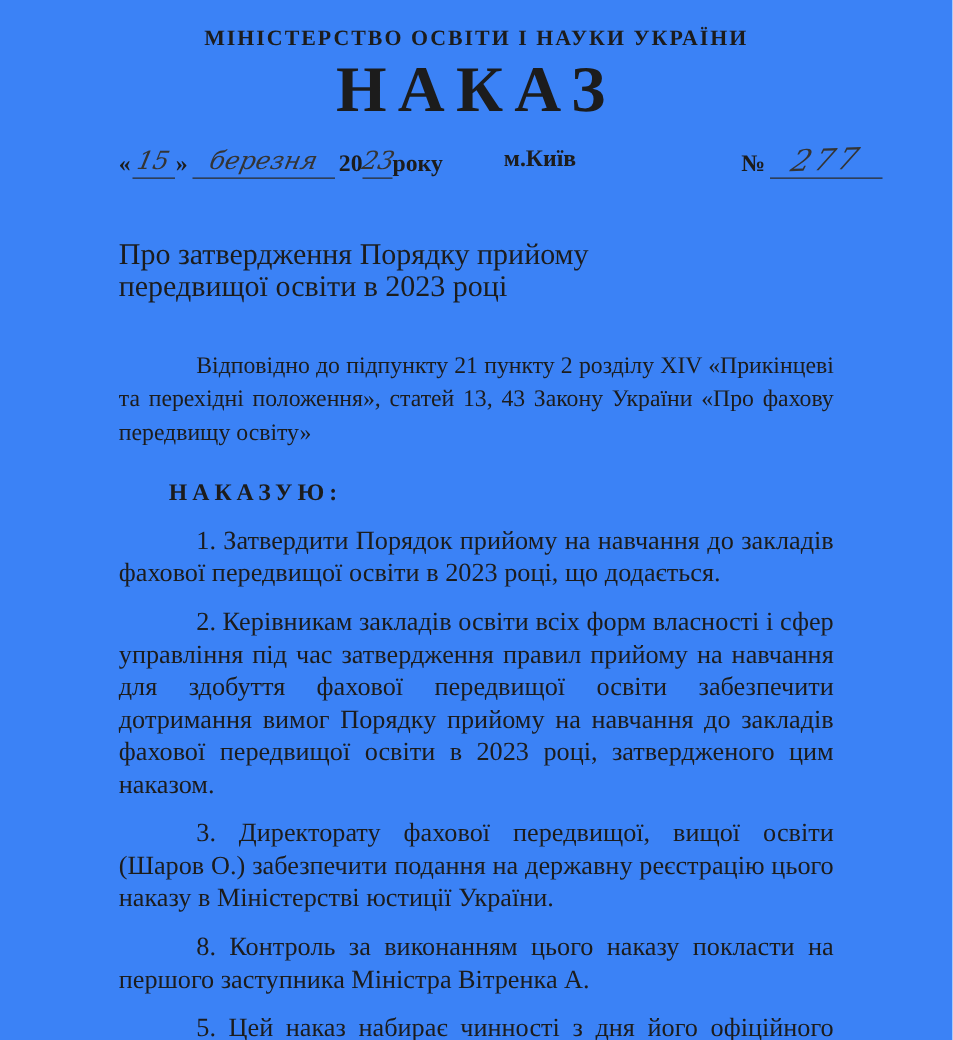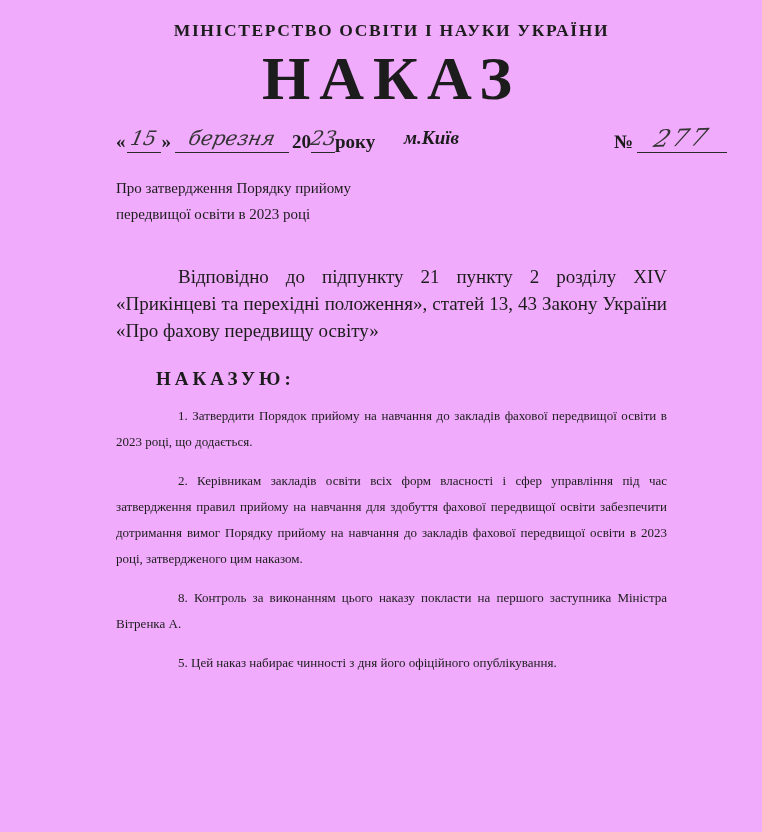--- a/index.html
+++ b/index.html
@@ -1,55 +1,54 @@
 <!DOCTYPE html>
 <html><head>
 <meta charset="utf-8">
 <style>
   * { margin:0; padding:0; box-sizing:border-box; }
   html, body { background:#ffffff; }
   .page {
     position:relative;
     width:762px; height:832px;
     margin:0 auto;
-    background:#f0abfc;
+    background:#3b82f6;
     font-family:"Liberation Serif", serif;
     color:#1c1c1c;
     overflow:hidden;
-    padding-left:21px;
   }
   .content { padding:20px 95px 0 95px; }
 
   .ministry {
     text-align:center;
     font-weight:bold;
     font-size:17.5px;
     letter-spacing:1.6px;
     white-space:nowrap;
   }
   .order-title {
     text-align:center;
     font-weight:bold;
-    font-size:62px;
+    font-size:52px;
     line-height:1;
     letter-spacing:9px;
     margin-top:6px;
   }
 
   
   .date-row {
     position:relative;
     height:32px;
     margin-top:16px;
     font-weight:bold;
     font-size:19px;
     white-space:nowrap;
   }
   .date-left  { position:absolute; left:0;   top:2px; }
-  .city       { position:absolute; left:288px; top:2px;font-style:italic; }
+  .city       { position:absolute; left:308px; top:2px; }
   .number-wrap{ position:absolute; left:498px; top:2px; }
 
   .blank {
     display:inline-block;
     border-bottom:1.6px solid #2a2a2a;
     text-align:center;
     height:26px;
     vertical-align:bottom;
     line-height:22px;
   }
@@ -64,43 +63,43 @@
     font-weight:normal;
     color:#343434;
     display:inline-block;
     transform:skewX(-12deg);
     font-size:20px;
   }
   .hw-num { font-size:24px; letter-spacing:3px; transform:skewX(-18deg) rotate(-2deg); }
 
   
   .subject {
-    margin-top:18px;
-    font-size:15px;
+    margin-top:44px;
+    font-size:24px;
     line-height:26px;
     width:380px;
   }
   .preamble {
     margin-top:18px;
     padding-top:18px;
     font-size:19px;
     line-height:27px;
     text-align:justify;
     text-indent:62px;
   }
   .order-heading {
     margin-top:24px;
     font-weight:bold;
     font-size:19px;
     letter-spacing:4px;
     margin-left:40px;
   }
   .order-item {
     margin-top:13px;
-    font-size:13px;
+    font-size:21px;
     line-height:26px;
     text-align:justify;
     text-indent:62px;
   }
   .order-item:first-of-type { margin-top:14px; }
 </style>
 </head>
 <body>
 
 <div class="page">
@@ -120,17 +119,18 @@
       <div>Про затвердження Порядку прийому</div>
       <div>передвищої освіти в 2023 році</div>
     </div>
 
     <p class="preamble">Відповідно до підпункту 21 пункту 2 розділу XIV «Прикінцеві та перехідні положення», статей 13, 43 Закону України «Про фахову передвищу освіту»</p>
 
     <div class="order-heading">НАКАЗУЮ:</div>
 
     <p class="order-item">1. Затвердити Порядок прийому на навчання до закладів фахової передвищої освіти в 2023 році, що додається.</p>
     <p class="order-item">2. Керівникам закладів освіти всіх форм власності і сфер управління під час затвердження правил прийому на навчання для здобуття фахової передвищої освіти забезпечити дотримання вимог Порядку прийому на навчання до закладів фахової передвищої освіти в 2023 році, затвердженого цим наказом.</p>
+    <p class="order-item">3. Директорату фахової передвищої, вищої освіти (Шаров О.) забезпечити подання на державну реєстрацію цього наказу в Міністерстві юстиції України.</p>
     <p class="order-item">8. Контроль за виконанням цього наказу покласти на першого заступника Міністра Вітренка А.</p>
     <p class="order-item">5. Цей наказ набирає чинності з дня його офіційного опублікування.</p>
 
   </div>
 </div>
 
 </body></html>

